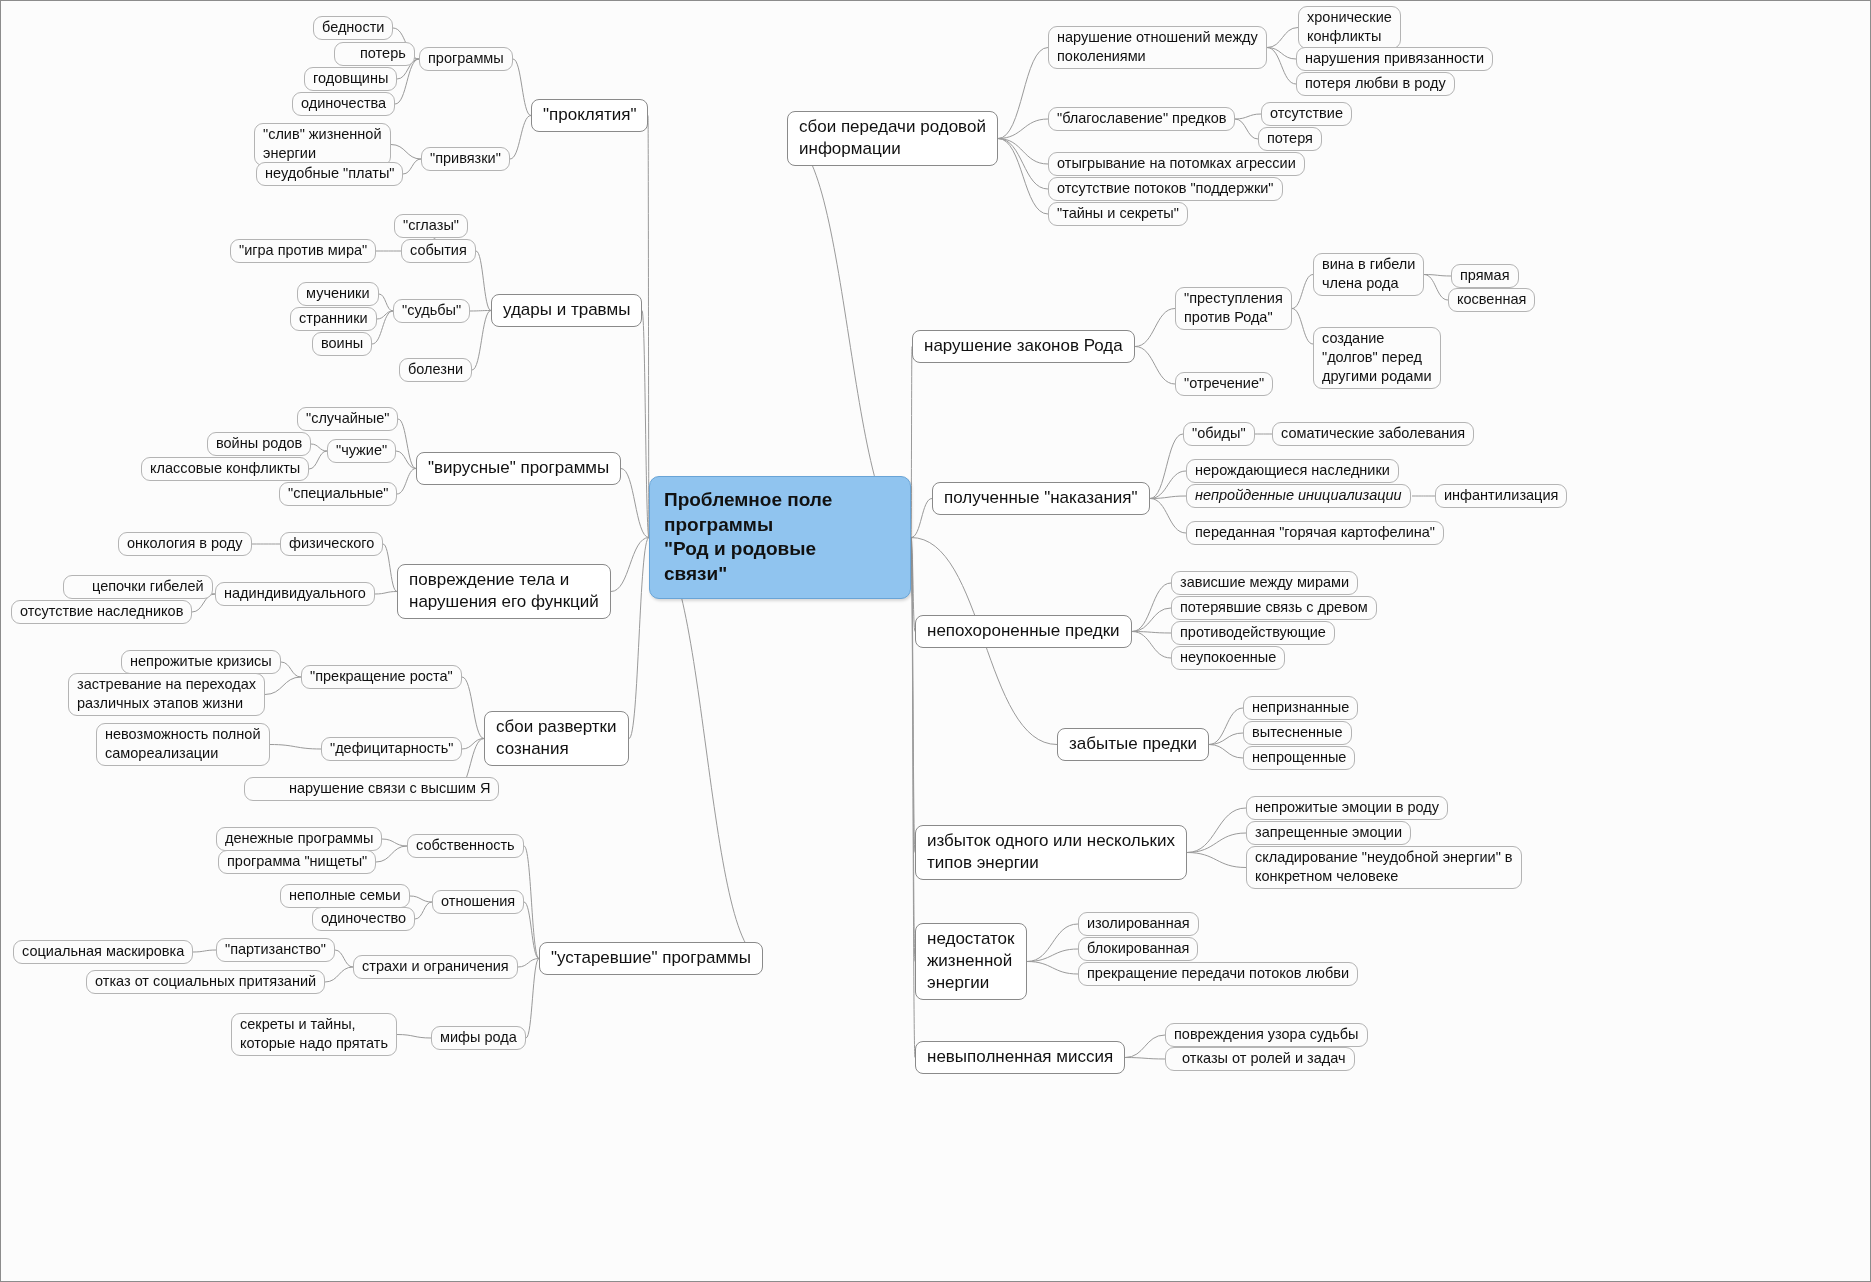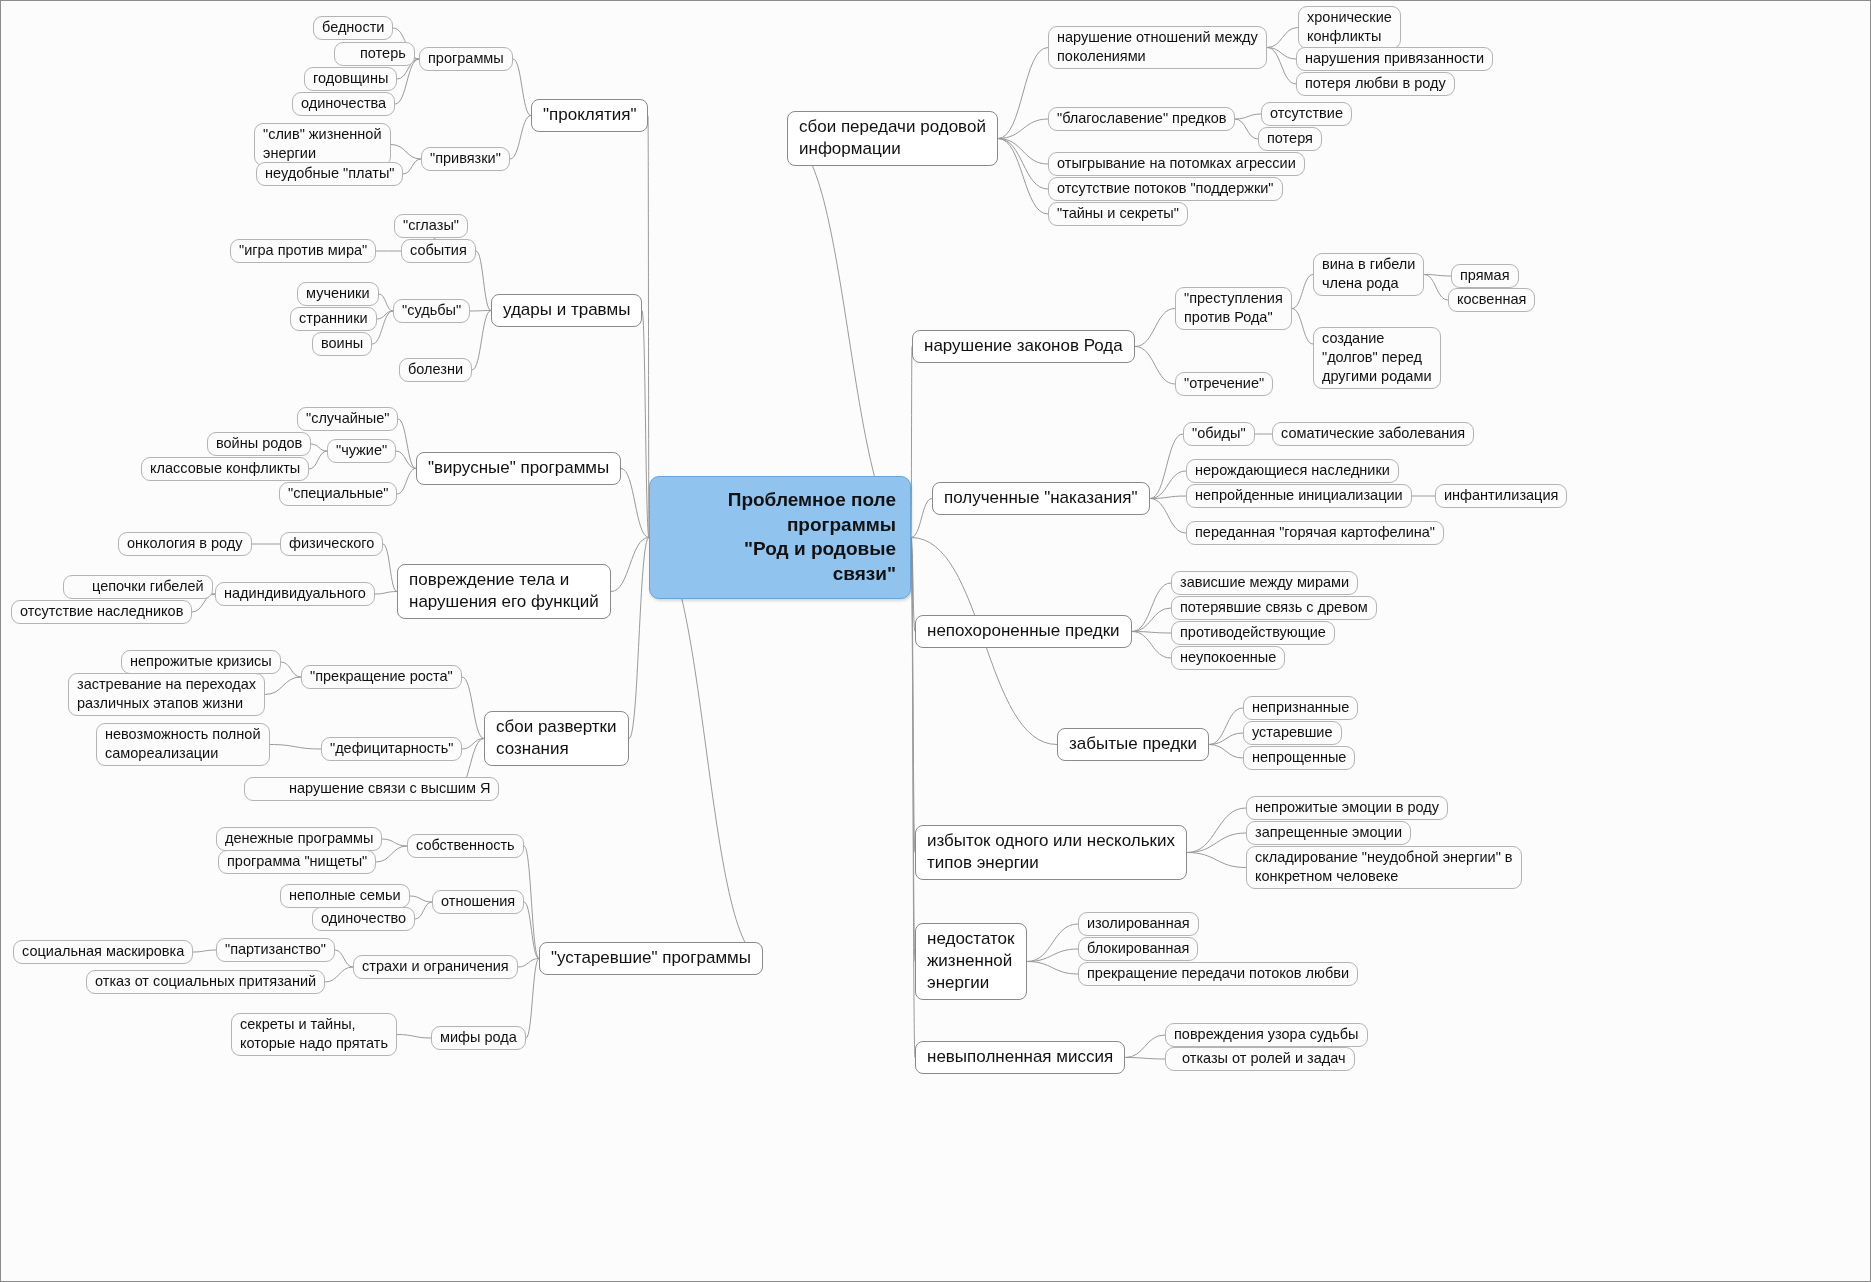--- a/index.html
+++ b/index.html
@@ -29,21 +29,21 @@
     color:var(--text-color);
     white-space:pre-line;
     box-sizing:border-box;
   }
   .node.central{
     background:var(--central-fill);
     border:1px solid var(--central-border);
     border-radius:10px;
     font-size:19px;
     font-weight:bold;
-    text-align:right;
+    text-align:left;
     line-height:1.3;
     padding:11px 14px;
     box-shadow:1px 2px 3px rgba(0,0,0,0.15);
   }
   .node.main{
     background:#ffffff;
     border:1px solid var(--box-border);
     border-radius:8px;
     font-size:17px;
     line-height:1.3;
@@ -241,31 +241,31 @@
     <div class="node sub" style="left: 1450px; top: 263px;">прямая</div>
     <div class="node sub" style="left: 1447px; top: 287px;">косвенная</div>
     <div class="node sub" style="left: 1312px; top: 312px; margin-top: 14px;">создание
 "долгов" перед
 другими родами</div>
     <div class="node sub" style="left: 1174px; top: 371px;">"отречение"</div>
     <div class="node main" style="left: 931px; top: 481px;">полученные "наказания"</div>
     <div class="node sub" style="left: 1182px; top: 421px;">"обиды"</div>
     <div class="node sub" style="left: 1271px; top: 421px;">соматические заболевания</div>
     <div class="node sub" style="left: 1185px; top: 458px;">нерождающиеся наследники</div>
-    <div class="node sub" style="left: 1185px; top: 483px;">непройденные инициализации</div>
+    <div class="node sub" style="left: 1185px; top: 483px; font-style: italic;">непройденные инициализации</div>
     <div class="node sub" style="left: 1434px; top: 483px;">инфантилизация</div>
     <div class="node sub" style="left: 1185px; top: 520px;">переданная "горячая картофелина"</div>
     <div class="node main" style="left: 914px; top: 614px;">непохороненные предки</div>
     <div class="node sub" style="left: 1170px; top: 570px;">зависшие между мирами</div>
     <div class="node sub" style="left: 1170px; top: 595px;">потерявшие связь с древом</div>
     <div class="node sub" style="left: 1170px; top: 620px;">противодействующие</div>
     <div class="node sub" style="left: 1170px; top: 645px;">неупокоенные</div>
     <div class="node main" style="left: 1056px; top: 727px;">забытые предки</div>
     <div class="node sub" style="left: 1242px; top: 695px;">непризнанные</div>
-    <div class="node sub" style="left: 1242px; top: 720px;">устаревшие</div>
+    <div class="node sub" style="left: 1242px; top: 720px;">вытесненные</div>
     <div class="node sub" style="left: 1242px; top: 745px;">непрощенные</div>
     <div class="node main" style="left: 914px; top: 824px;">избыток одного или нескольких
 типов энергии</div>
     <div class="node sub" style="left: 1245px; top: 795px;">непрожитые эмоции в роду</div>
     <div class="node sub" style="left: 1245px; top: 820px;">запрещенные эмоции</div>
     <div class="node sub" style="left: 1245px; top: 845px;">складирование "неудобной энергии" в
 конкретном человеке</div>
     <div class="node main" style="left: 914px; top: 922px;">недостаток
 жизненной
 энергии</div>

